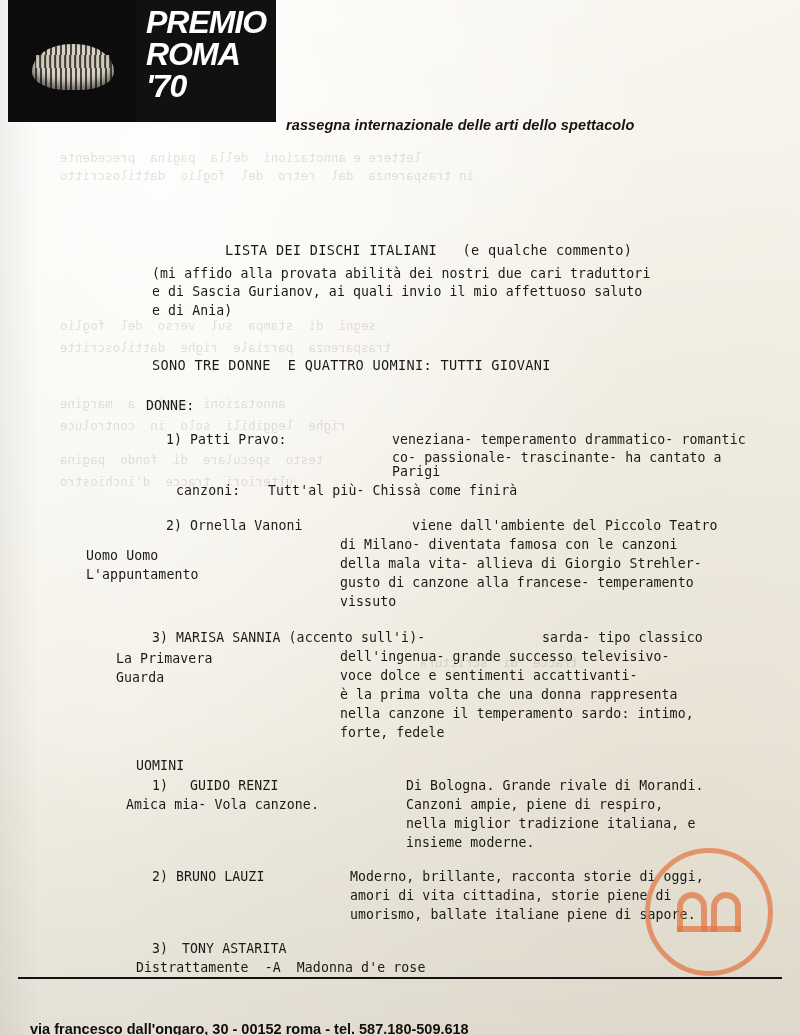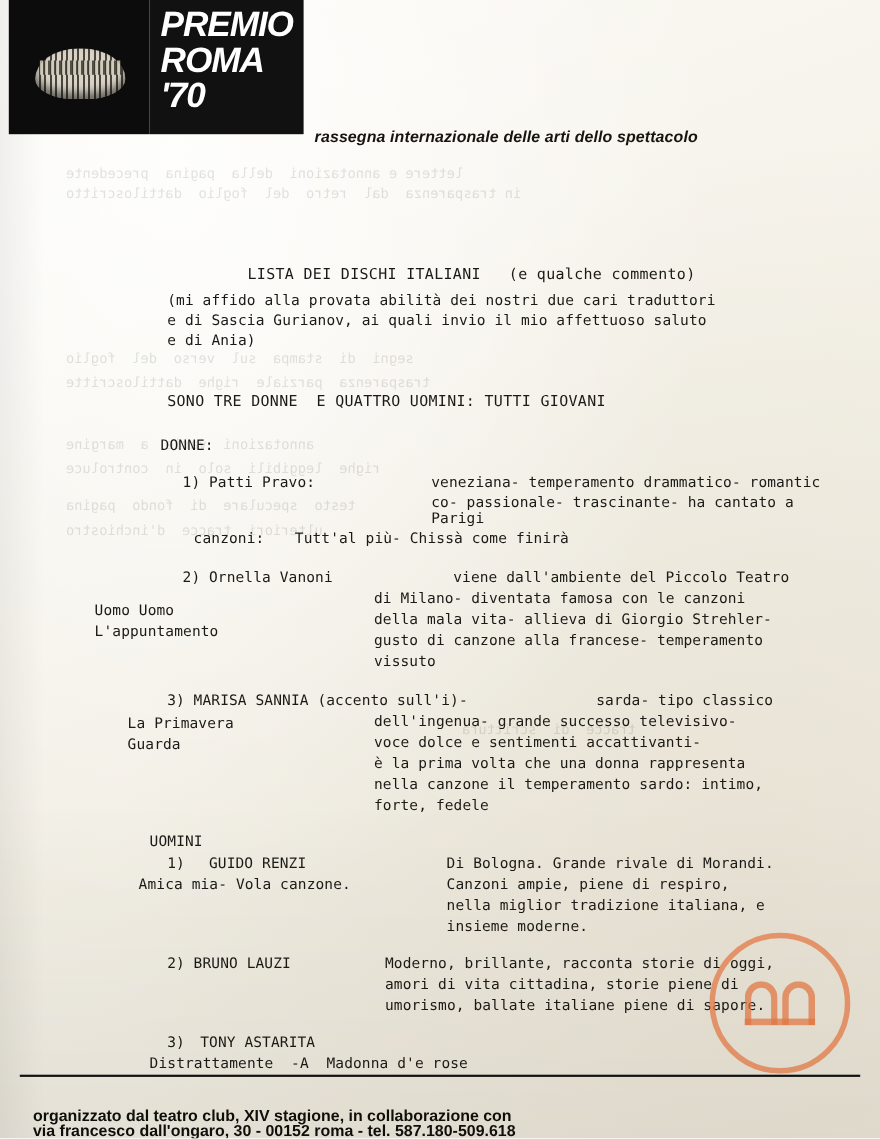--- a/index.html
+++ b/index.html
@@ -326,15 +326,14 @@
       <div class="lobe right"></div>
       <div class="stamp-base"></div>
     </div>
   </div>
 
   <div class="paper-shadow"></div>
 
   <div class="footer">
     <div class="footer-rule"></div>
     <div class="f-line1">via  francesco  dall'ongaro, 30 - 00152 roma - tel. 587.180-509.618</div>
-    <div class="f-line2">organizzato dal teatro club, XIV stagione, in collaborazione con</div>
   </div>
 </div>
 
 </body></html>

